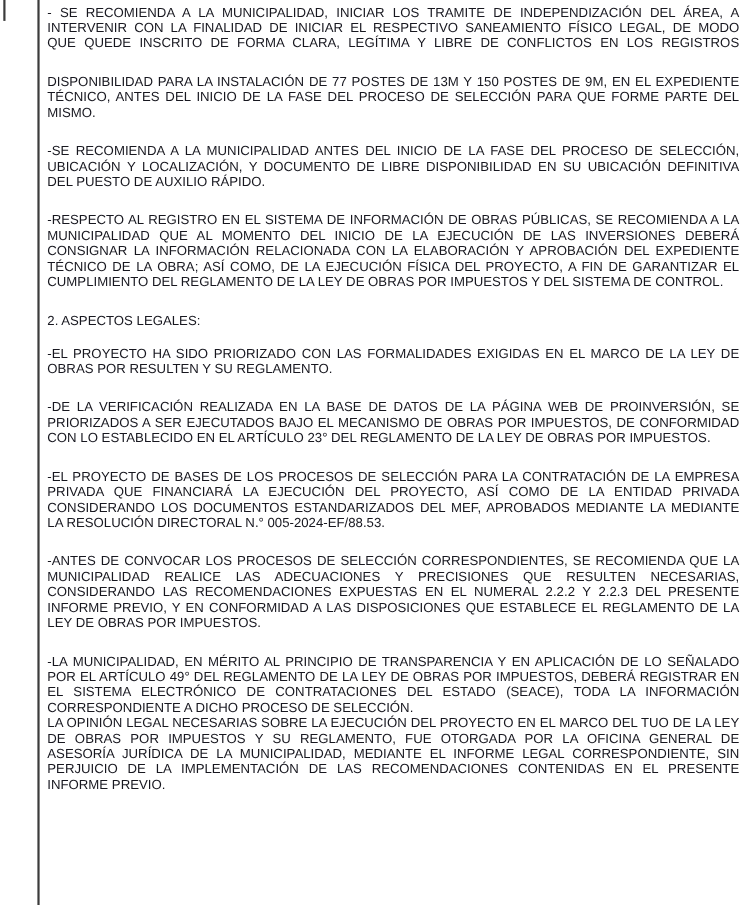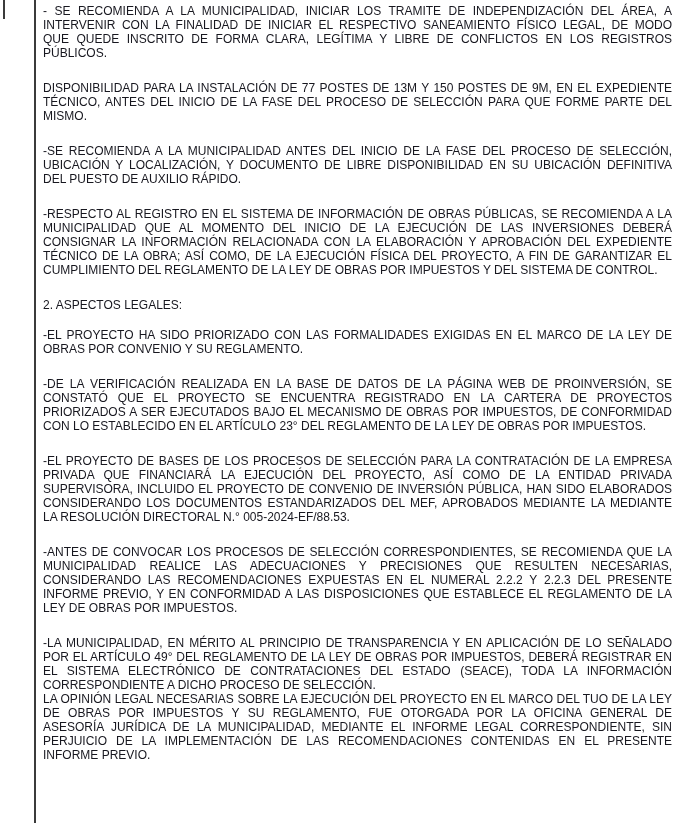--- a/index.html
+++ b/index.html
@@ -63,21 +63,20 @@
 </head>
 <body>
 
 <div class="border-line v-line-stub"></div>
 <div class="border-line v-line-main"></div>
 <div class="content" id="doc-body">
     <div class="para">
       <div class="ln">- SE RECOMIENDA A LA MUNICIPALIDAD, INICIAR LOS TRAMITE DE INDEPENDIZACIÓN DEL ÁREA, A</div>
       <div class="ln">INTERVENIR CON LA FINALIDAD DE INICIAR EL RESPECTIVO SANEAMIENTO FÍSICO LEGAL, DE MODO</div>
       <div class="ln">QUE QUEDE INSCRITO DE FORMA CLARA, LEGÍTIMA Y LIBRE DE CONFLICTOS EN LOS REGISTROS</div>
-      <div class="ln last">PÚBLICOS.</div>
     </div>
     <div class="para">
       <div class="ln">DISPONIBILIDAD PARA LA INSTALACIÓN DE 77 POSTES DE 13M Y 150 POSTES DE 9M, EN EL EXPEDIENTE</div>
       <div class="ln">TÉCNICO, ANTES DEL INICIO DE LA FASE DEL PROCESO DE SELECCIÓN PARA QUE FORME PARTE DEL</div>
       <div class="ln last">MISMO.</div>
     </div>
     <div class="para">
       <div class="ln">-SE RECOMIENDA A LA MUNICIPALIDAD ANTES DEL INICIO DE LA FASE DEL PROCESO DE SELECCIÓN,</div>
       <div class="ln">UBICACIÓN Y LOCALIZACIÓN, Y DOCUMENTO DE LIBRE DISPONIBILIDAD EN SU UBICACIÓN DEFINITIVA</div>
       <div class="ln last">DEL PUESTO DE AUXILIO RÁPIDO.</div>
@@ -87,32 +86,30 @@
       <div class="ln">MUNICIPALIDAD QUE AL MOMENTO DEL INICIO DE LA EJECUCIÓN DE LAS INVERSIONES DEBERÁ</div>
       <div class="ln">CONSIGNAR LA INFORMACIÓN RELACIONADA CON LA ELABORACIÓN Y APROBACIÓN DEL EXPEDIENTE</div>
       <div class="ln">TÉCNICO DE LA OBRA; ASÍ COMO, DE LA EJECUCIÓN FÍSICA DEL PROYECTO, A FIN DE GARANTIZAR EL</div>
       <div class="ln last">CUMPLIMIENTO DEL REGLAMENTO DE LA LEY DE OBRAS POR IMPUESTOS Y DEL SISTEMA DE CONTROL.</div>
     </div>
     <div class="para heading">
       <div class="ln last">2. ASPECTOS LEGALES:</div>
     </div>
     <div class="para">
       <div class="ln">-EL PROYECTO HA SIDO PRIORIZADO CON LAS FORMALIDADES EXIGIDAS EN EL MARCO DE LA LEY DE</div>
-      <div class="ln last">OBRAS POR CONVENIO Y SU REGLAMENTO.</div>
+      <div class="ln last">OBRAS POR RESULTEN Y SU REGLAMENTO.</div>
     </div>
     <div class="para">
       <div class="ln">-DE LA VERIFICACIÓN REALIZADA EN LA BASE DE DATOS DE LA PÁGINA WEB DE PROINVERSIÓN, SE</div>
-      <div class="ln">CONSTATÓ QUE EL PROYECTO SE ENCUENTRA REGISTRADO EN LA CARTERA DE PROYECTOS</div>
       <div class="ln">PRIORIZADOS A SER EJECUTADOS BAJO EL MECANISMO DE OBRAS POR IMPUESTOS, DE CONFORMIDAD</div>
       <div class="ln last">CON LO ESTABLECIDO EN EL ARTÍCULO 23° DEL REGLAMENTO DE LA LEY DE OBRAS POR IMPUESTOS.</div>
     </div>
     <div class="para">
       <div class="ln">-EL PROYECTO DE BASES DE LOS PROCESOS DE SELECCIÓN PARA LA CONTRATACIÓN DE LA EMPRESA</div>
       <div class="ln">PRIVADA QUE FINANCIARÁ LA EJECUCIÓN DEL PROYECTO, ASÍ COMO DE LA ENTIDAD PRIVADA</div>
-      <div class="ln">SUPERVISORA, INCLUIDO EL PROYECTO DE CONVENIO DE INVERSIÓN PÚBLICA, HAN SIDO ELABORADOS</div>
       <div class="ln">CONSIDERANDO LOS DOCUMENTOS ESTANDARIZADOS DEL MEF, APROBADOS MEDIANTE LA MEDIANTE</div>
       <div class="ln last">LA RESOLUCIÓN DIRECTORAL N.° 005-2024-EF/88.53.</div>
     </div>
     <div class="para">
       <div class="ln">-ANTES DE CONVOCAR LOS PROCESOS DE SELECCIÓN CORRESPONDIENTES, SE RECOMIENDA QUE LA</div>
       <div class="ln">MUNICIPALIDAD REALICE LAS ADECUACIONES Y PRECISIONES QUE RESULTEN NECESARIAS,</div>
       <div class="ln">CONSIDERANDO LAS RECOMENDACIONES EXPUESTAS EN EL NUMERAL 2.2.2 Y 2.2.3 DEL PRESENTE</div>
       <div class="ln">INFORME PREVIO, Y EN CONFORMIDAD A LAS DISPOSICIONES QUE ESTABLECE EL REGLAMENTO DE LA</div>
       <div class="ln last">LEY DE OBRAS POR IMPUESTOS.</div>
     </div>

